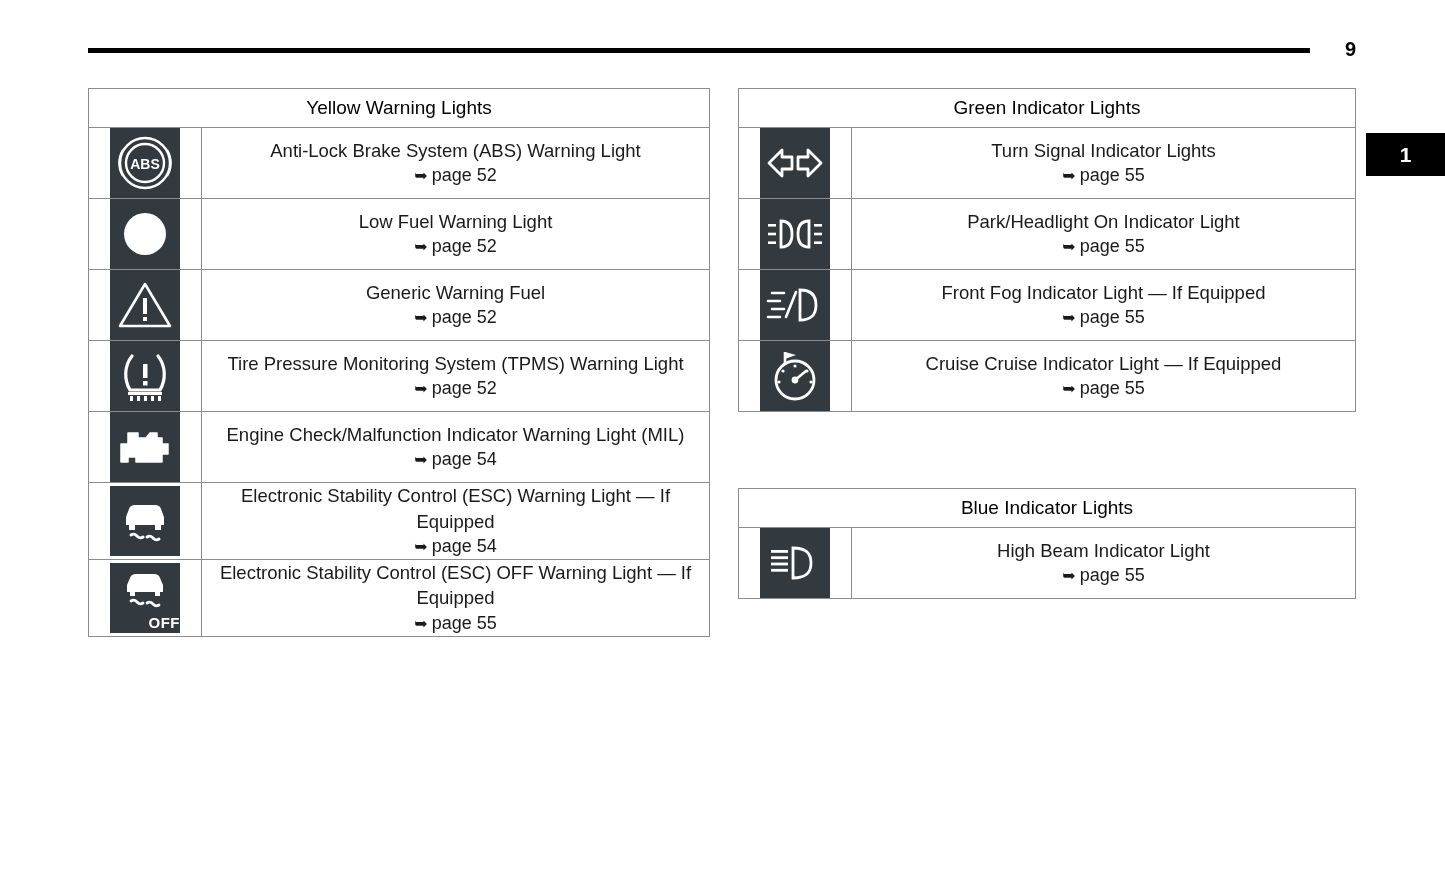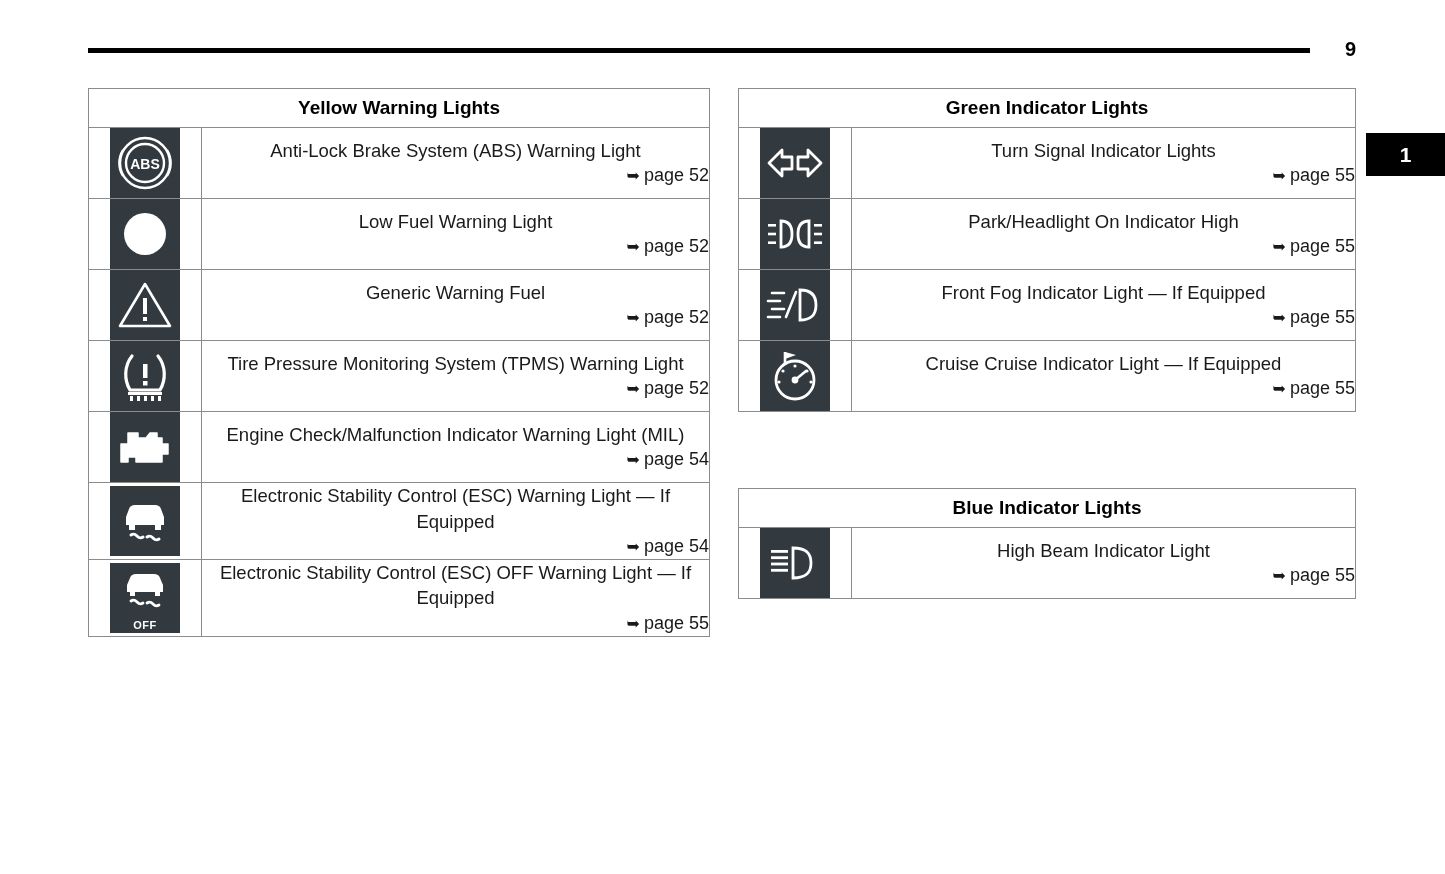--- a/index.html
+++ b/index.html
@@ -69,42 +69,41 @@
   }
   table.tbl {
     border-spacing: 0;
   }
   .tbl td, .tbl th {
     border: 1px solid #8c8c8c;
     padding: 0;
   }
   .tbl-title {
     font-size: 19px;
-    font-weight: bold;
+    font-weight: normal;
     height: 38px;
     line-height: 38px;
     color: #000;
   }
   .icon-cell {
     width: 112px;
     text-align: center;
     vertical-align: middle;
   }
   .desc-cell {
     text-align: center;
     vertical-align: middle;
     font-size: 18.5px;
     color: #1a1a1a;
     padding: 8px 10px;
     line-height: 1.38;
   }
   .pageref {
     font-size: 18px;
     white-space: nowrap;
-    text-align: right;
   }
   .pageref .arrow {
     font-size: 16px;
     margin-right: 4px;
   }
 
   
   #table-yellow {
     top: 88px;
     left: 88px;
@@ -138,23 +137,23 @@
     display: flex;
     align-items: center;
     justify-content: center;
     color: #22c55e;
   }
   .tile-off-label {
     position: absolute;
     bottom: 2px;
     left: 0;
     right: 0;
-    text-align: center;
+    text-align: right;
     color: #fff;
-    font-size: 11px;
+    font-size: 15px;
     font-weight: bold;
     letter-spacing: 0.5px;
   }
 </style>
 </head>
 <body>
 
 <div class="page-header">
   <div class="header-rule"></div>
   <div class="page-number">9</div>
@@ -346,21 +345,21 @@
             <g fill="#fff">
               <rect x="48" y="7" width="8" height="2.6"></rect>
               <rect x="48" y="15.7" width="8" height="2.6"></rect>
               <rect x="48" y="24.4" width="8" height="2.6"></rect>
             </g>
           </svg>
         </span>
       </span>
     </td>
     <td class="desc-cell">
-      <div>Park/Headlight On Indicator High</div>
+      <div>Park/Headlight On Indicator Light</div>
       <div class="pageref"><span class="arrow">➥</span><span>page 55</span></div>
     </td>
   </tr>
 
   <tr>
     <td class="icon-cell">
       <span class="tile">
         <span class="glyph">
           <svg width="58" height="36" viewBox="0 0 58 36" aria-hidden="true">
             <path d="M34 3 C46 3 50 9 50 18 C50 27 46 33 34 33 Z" fill="none" stroke="#fff" stroke-width="2.8"></path>

